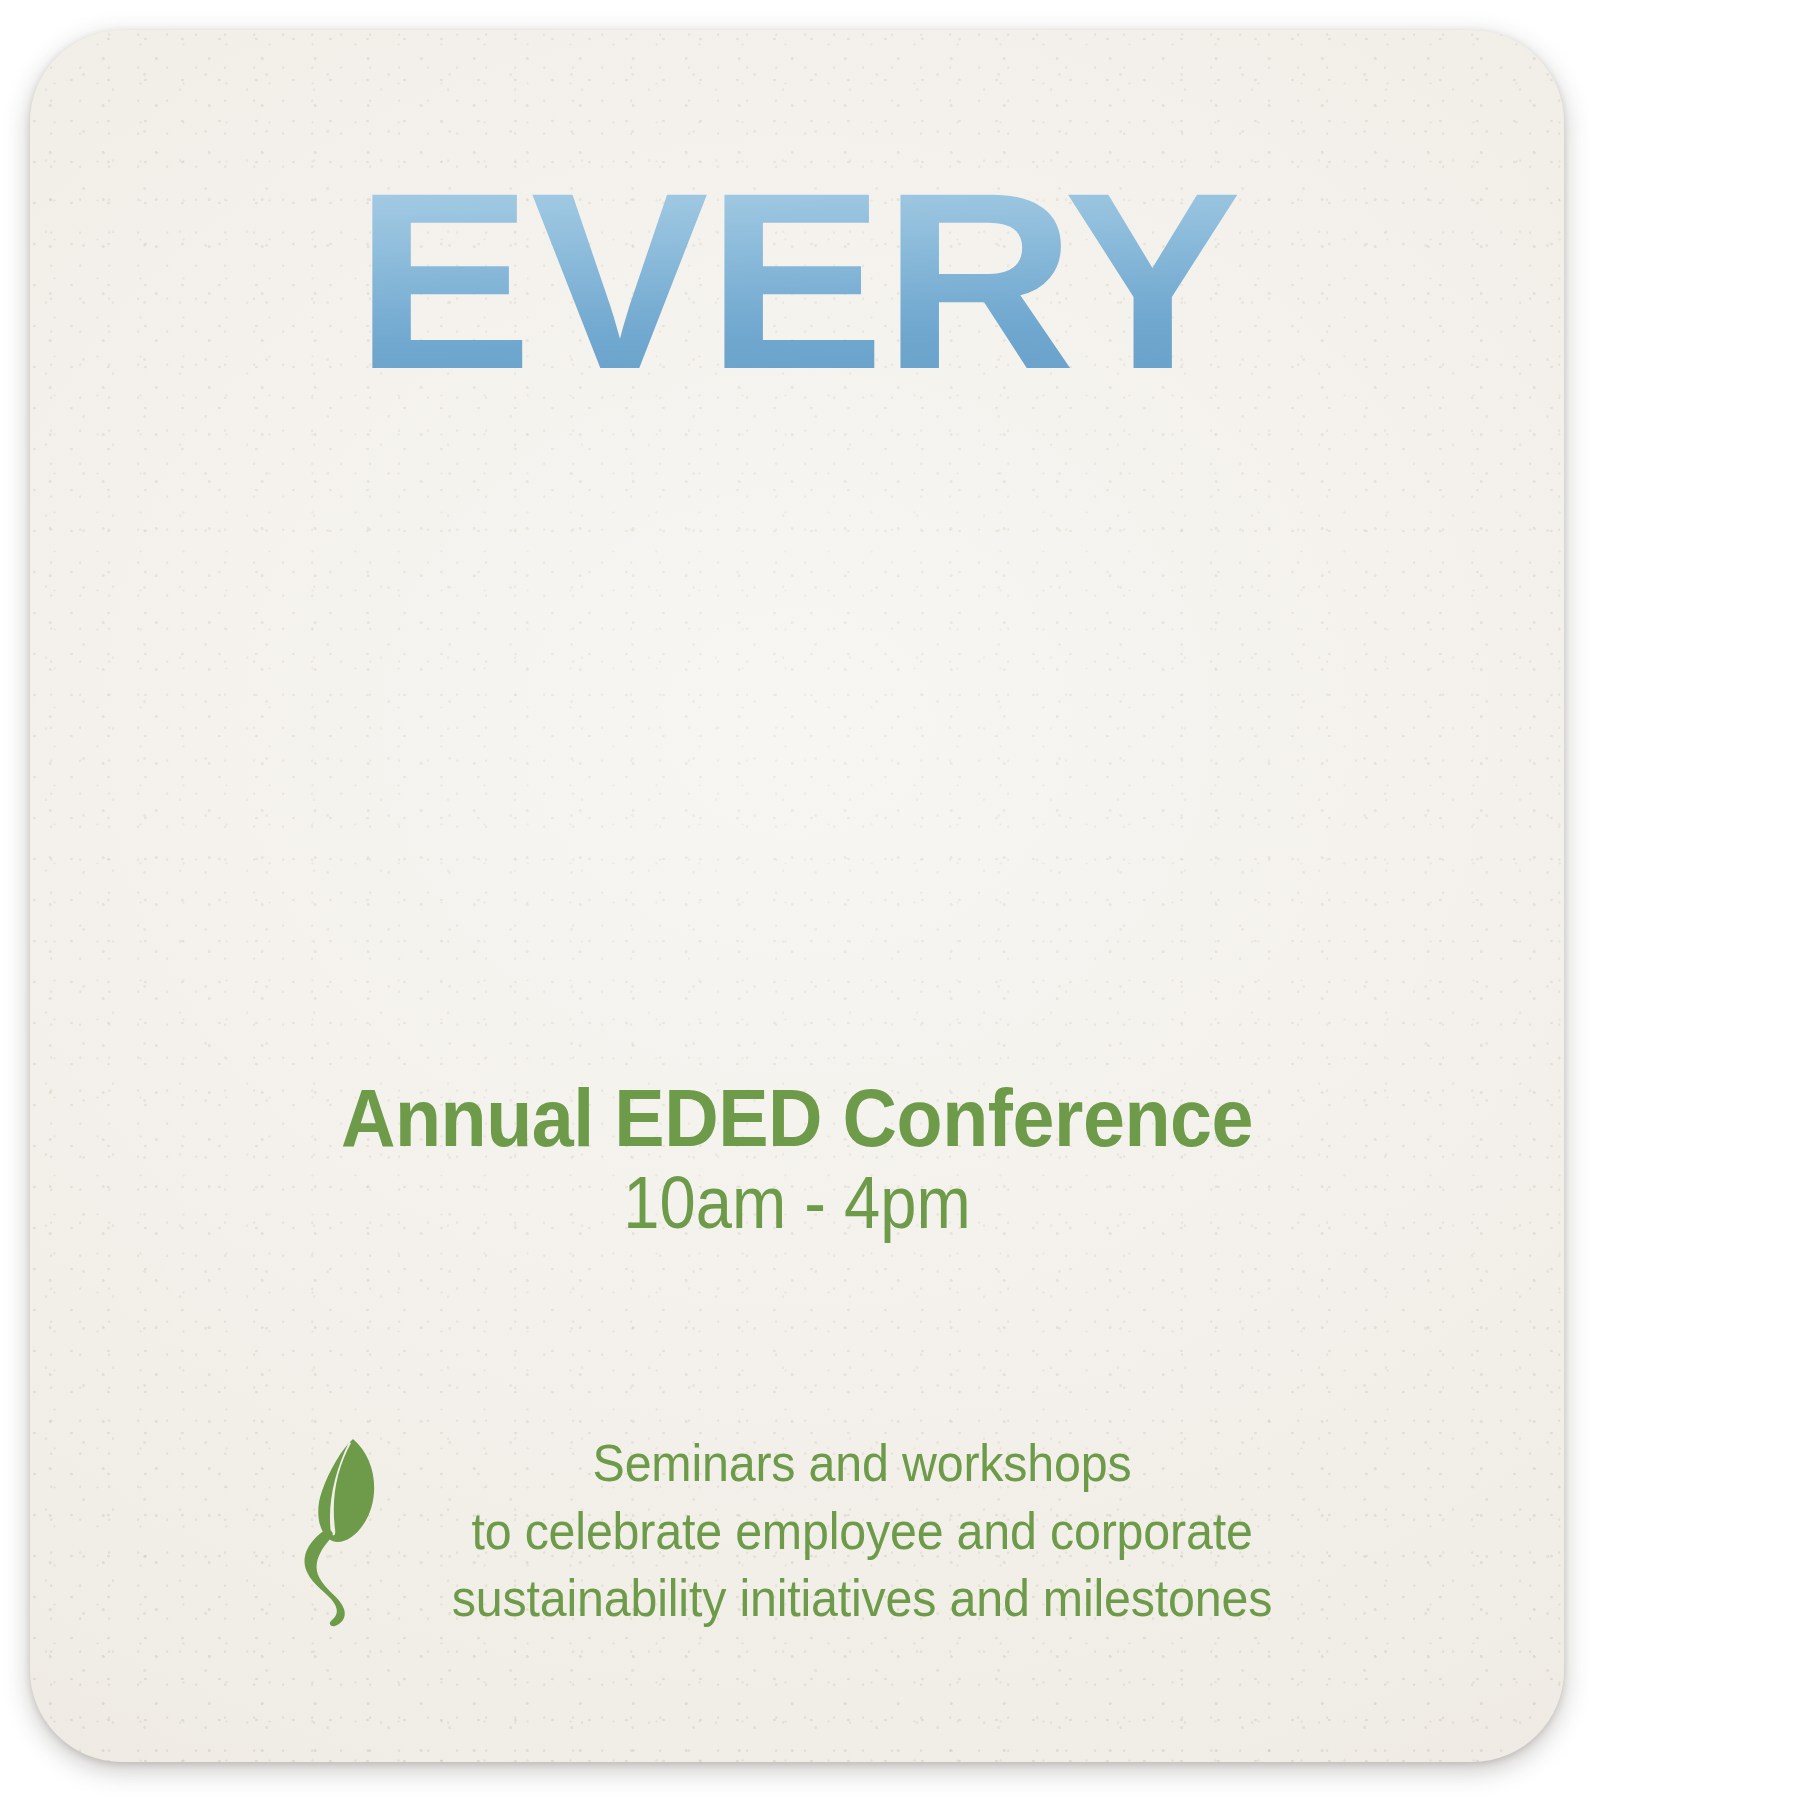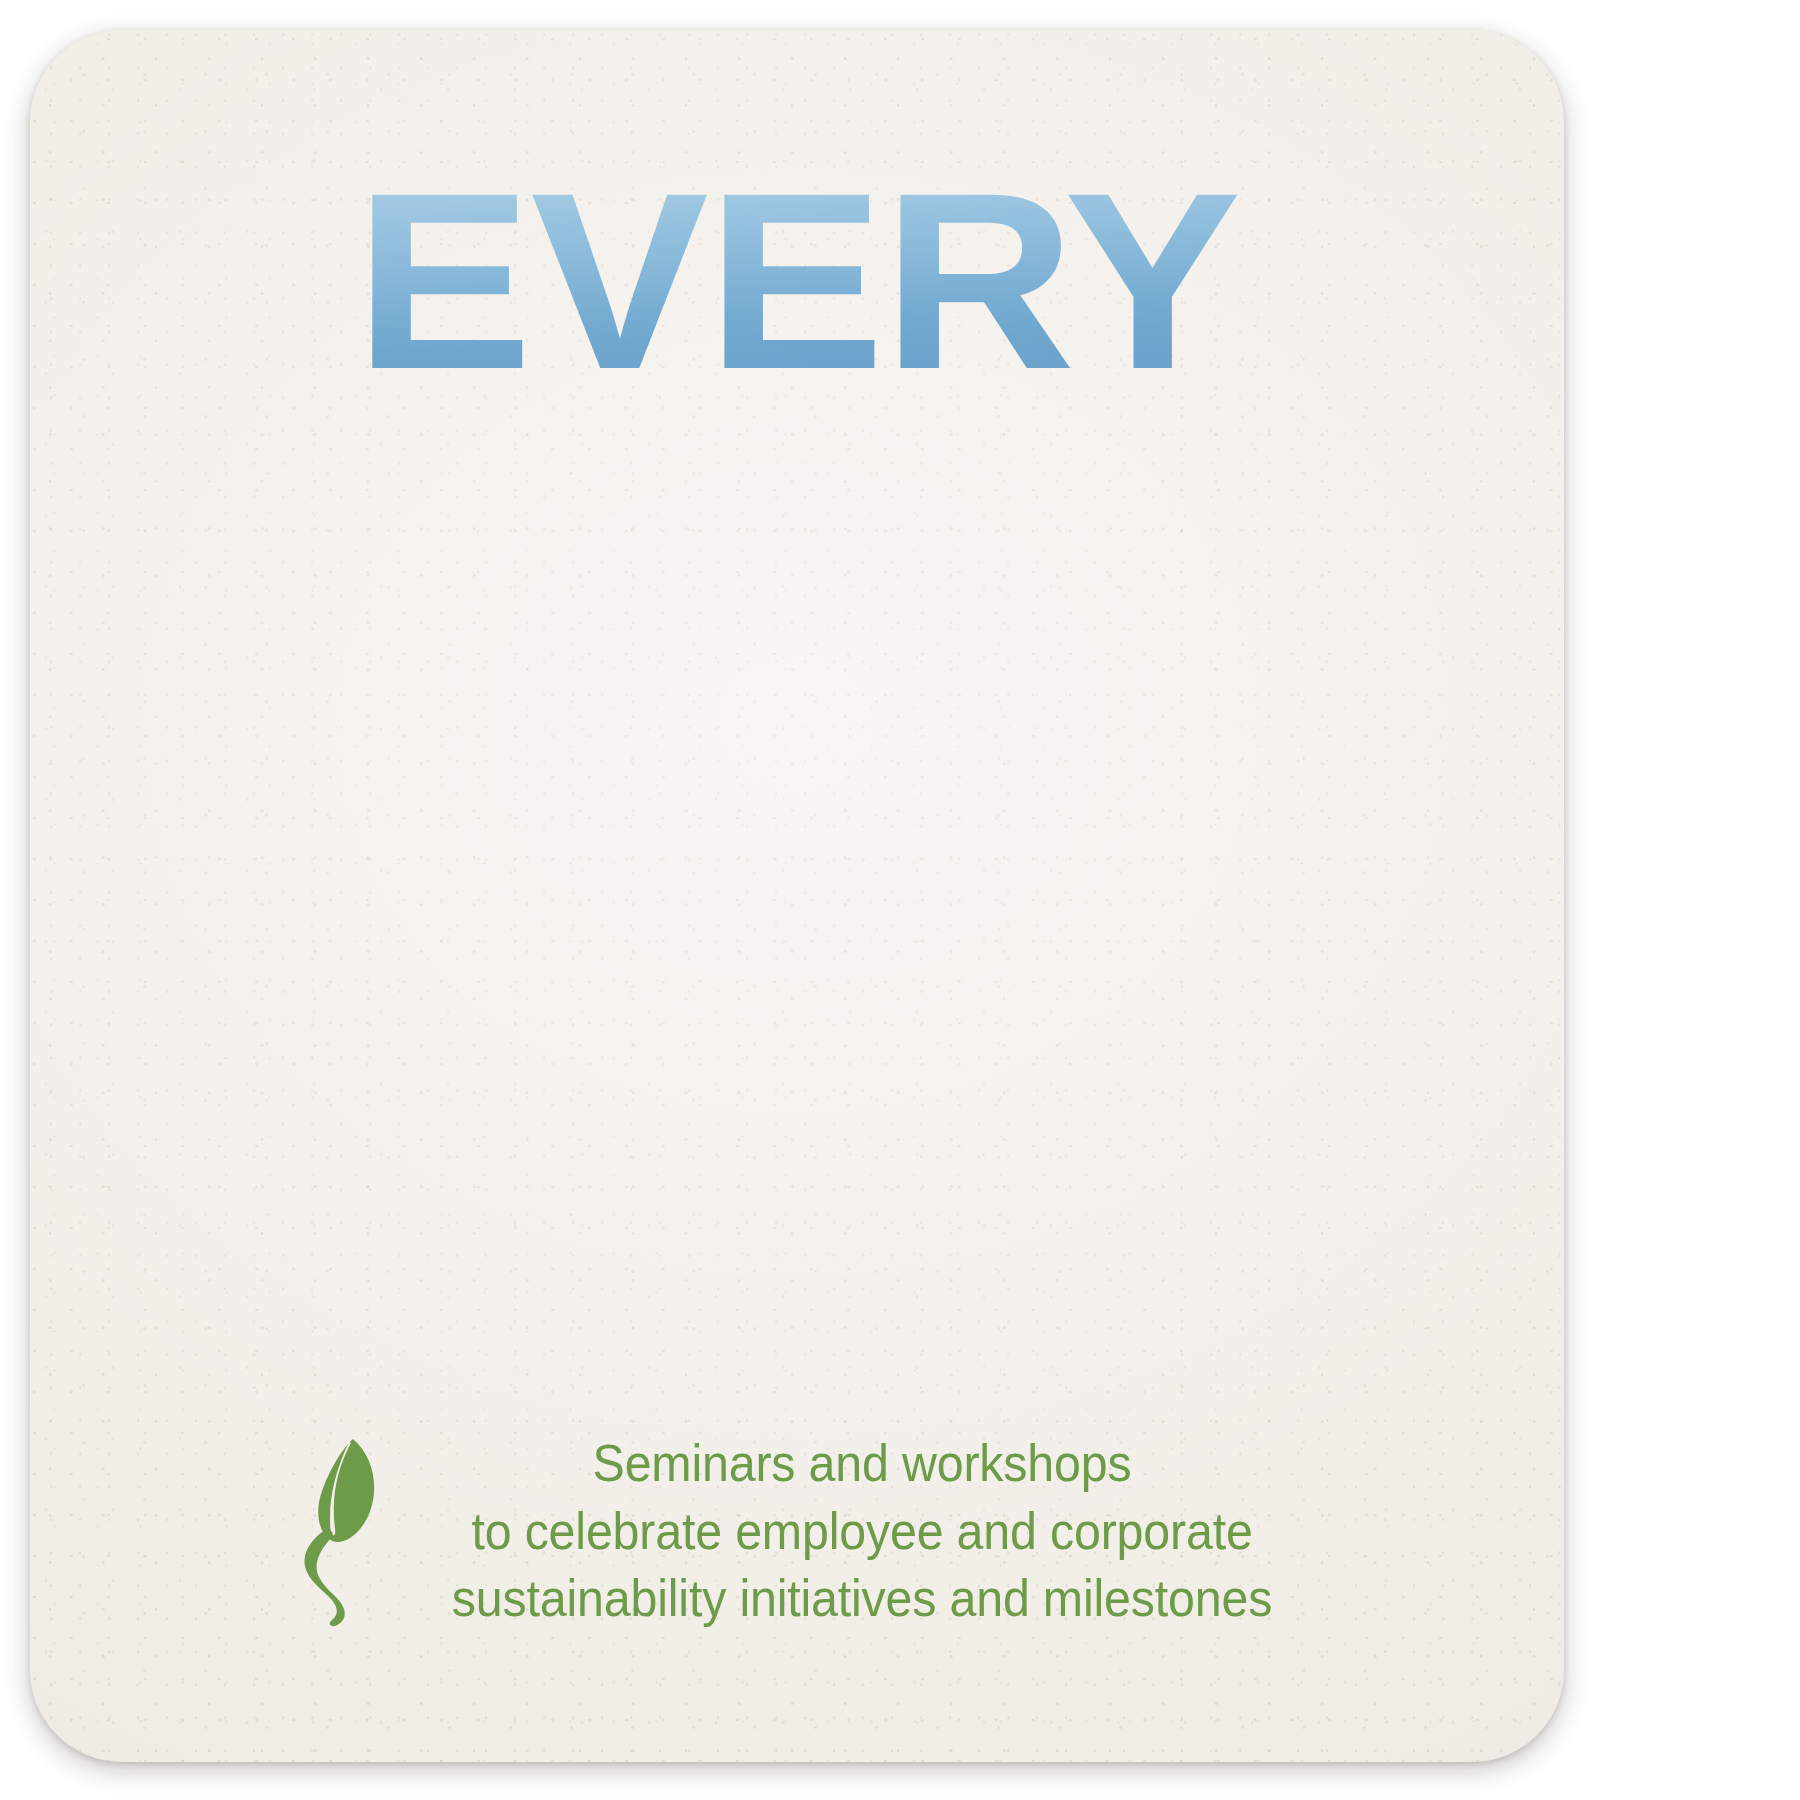--- a/index.html
+++ b/index.html
@@ -176,20 +176,24 @@
 <div class="poster-wrap">
   <div class="card">
     <div class="inner">
 
       <div class="headline">
         <div class="hl-line">
           <span class="hl-row r1">EVERY</span>
         </div>
       </div>
 
+      <div class="subtitle-block">
+        <div class="conf-title">Annual EDED Conference</div>
+        <div class="conf-time">10am - 4pm</div>
+      </div>
 
       <div class="footer">
         <span class="leaf-icon">
           <svg viewBox="0 0 104 196" width="104" height="196" aria-hidden="true">
             <path d="M62 6 C86 26 90 66 72 92 C62 107 47 113 38 106 C27 98 24 77 31 58 C38 38 50 17 62 6 Z" fill="#6d9b49"></path>
             <path d="M60 10 C46 36 40 64 44 96 C45 102 43 104 40 101 C36 70 44 38 58 9 Z" fill="#f2efe9"></path>
             <path d="M41 104 C28 118 22 131 28 144 C34 157 49 164 53 176 C56 185 50 191 44 193
                      C40 194 37 191 40 188 C46 183 48 178 43 170 C37 160 22 153 16 139
                      C9 123 18 108 34 97 C38 95 44 99 41 104 Z" fill="#6d9b49"></path>
           </svg>

